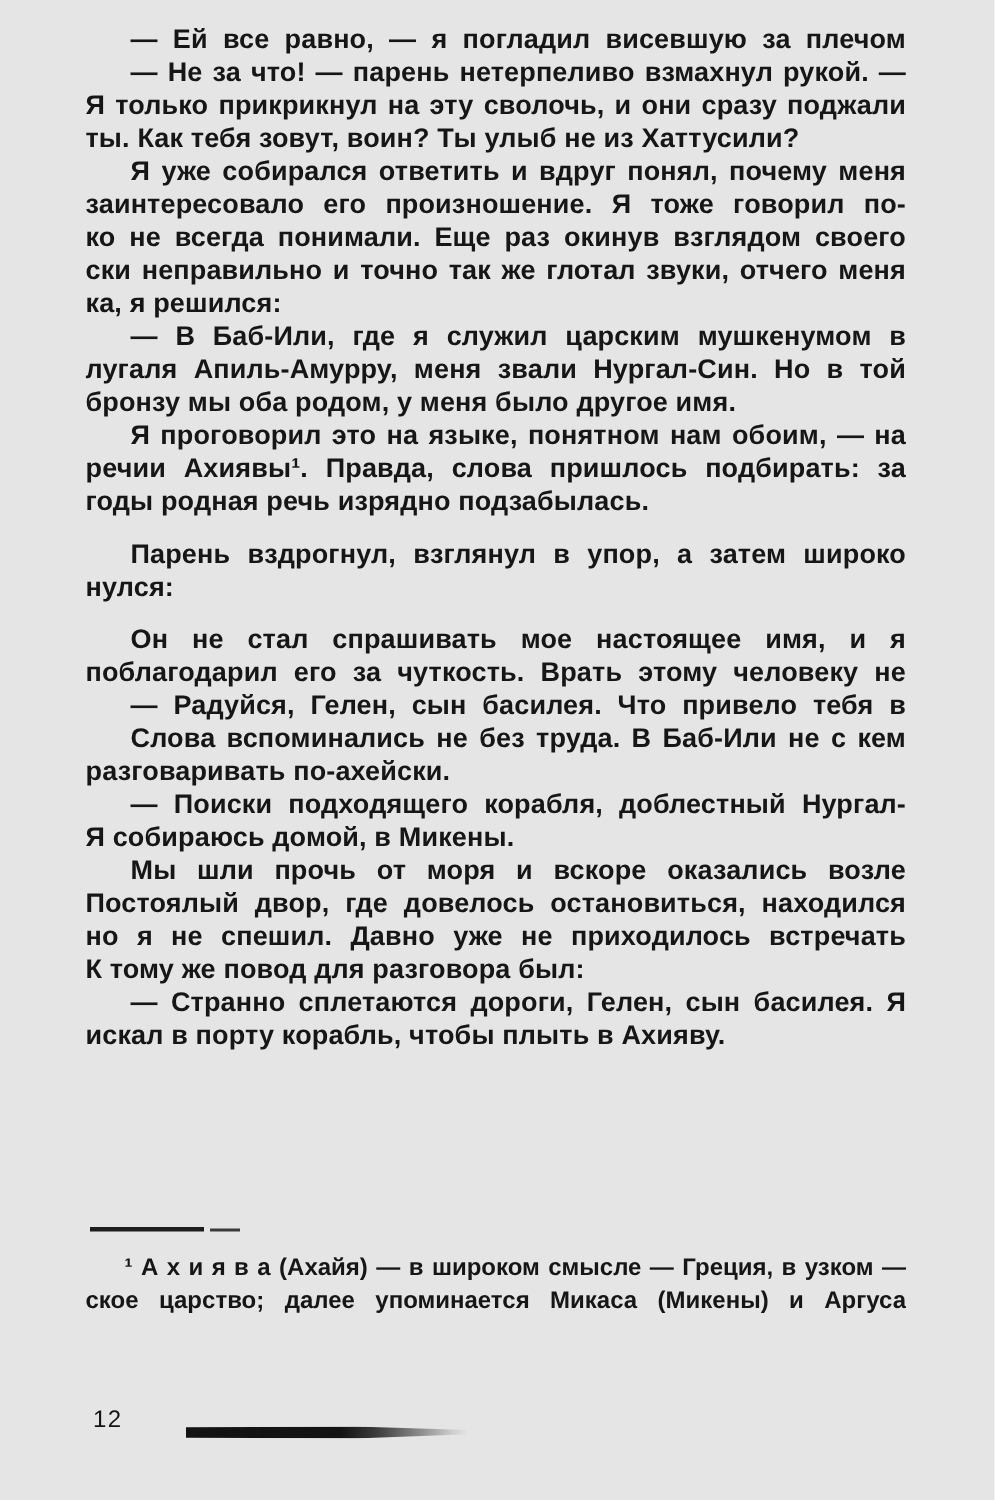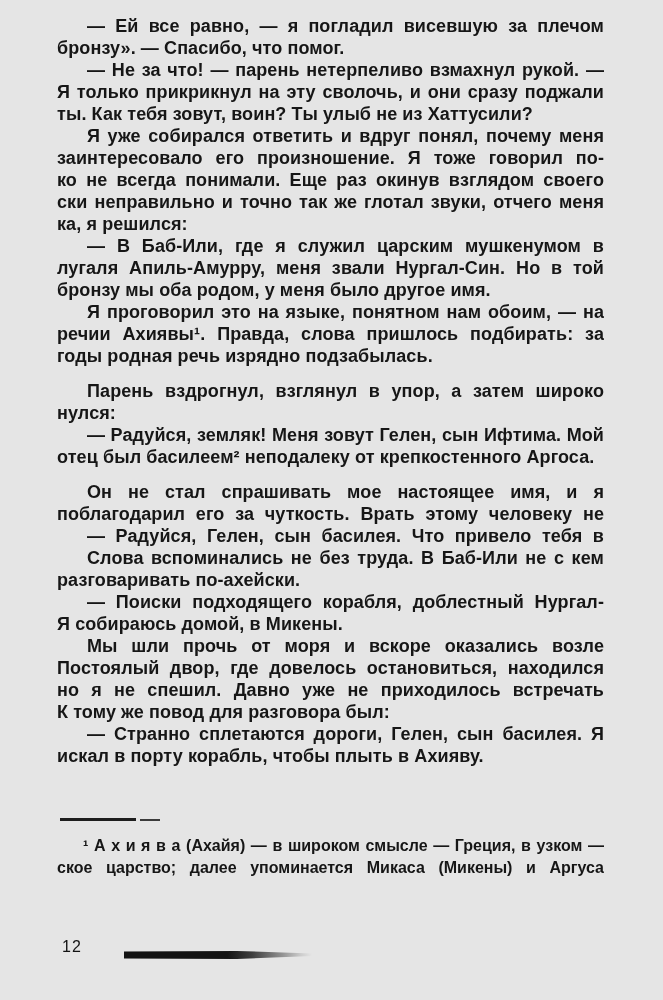--- a/index.html
+++ b/index.html
@@ -95,21 +95,20 @@
   }
 </style>
 </head>
 <body>
 
 <div class="page">
 
   <div class="body-text">
       <div class="para">
         <div class="line first">— Ей все равно, — я погладил висевшую за плечом «черную</div>
-        <div class="line last">бронзу». — Спасибо, что помог.</div>
       </div>
       <div class="para">
         <div class="line first">— Не за что! — парень нетерпеливо взмахнул рукой. —</div>
         <div class="line">Я только прикрикнул на эту сволочь, и они сразу поджали хвос-</div>
         <div class="line last">ты. Как тебя зовут, воин? Ты улыб не из Хаттусили?</div>
       </div>
       <div class="para">
         <div class="line first">Я уже собирался ответить и вдруг понял, почему меня так</div>
         <div class="line">заинтересовало его произношение. Я тоже говорил по-хеттий-</div>
         <div class="line">ко не всегда понимали. Еще раз окинув взглядом своего спутни-</div>
@@ -122,24 +121,20 @@
         <div class="line last">бронзу мы оба родом, у меня было другое имя.</div>
       </div>
       <div class="para">
         <div class="line first">Я проговорил это на языке, понятном нам обоим, — на на-</div>
         <div class="line">речии Ахиявы¹. Правда, слова пришлось подбирать: за долгие</div>
         <div class="line last">годы родная речь изрядно подзабылась.</div>
       </div>
       <div class="para scene-break">
         <div class="line first">Парень вздрогнул, взглянул в упор, а затем широко улыб-</div>
         <div class="line last">нулся:</div>
-      </div>
-      <div class="para">
-        <div class="line first">— Радуйся, земляк! Меня зовут Гелен, сын Ифтима. Мой</div>
-        <div class="line last">отец был басилеем² неподалеку от крепкостенного Аргоса.</div>
       </div>
       <div class="para scene-break">
         <div class="line first">Он не стал спрашивать мое настоящее имя, и я мысленно</div>
         <div class="line last">поблагодарил его за чуткость. Врать этому человеку не хотелось.</div>
       </div>
       <div class="para">
         <div class="line first">— Радуйся, Гелен, сын басилея. Что привело тебя в негос-</div>
       </div>
       <div class="para">
         <div class="line first">Слова вспоминались не без труда. В Баб-Или не с кем было</div>

